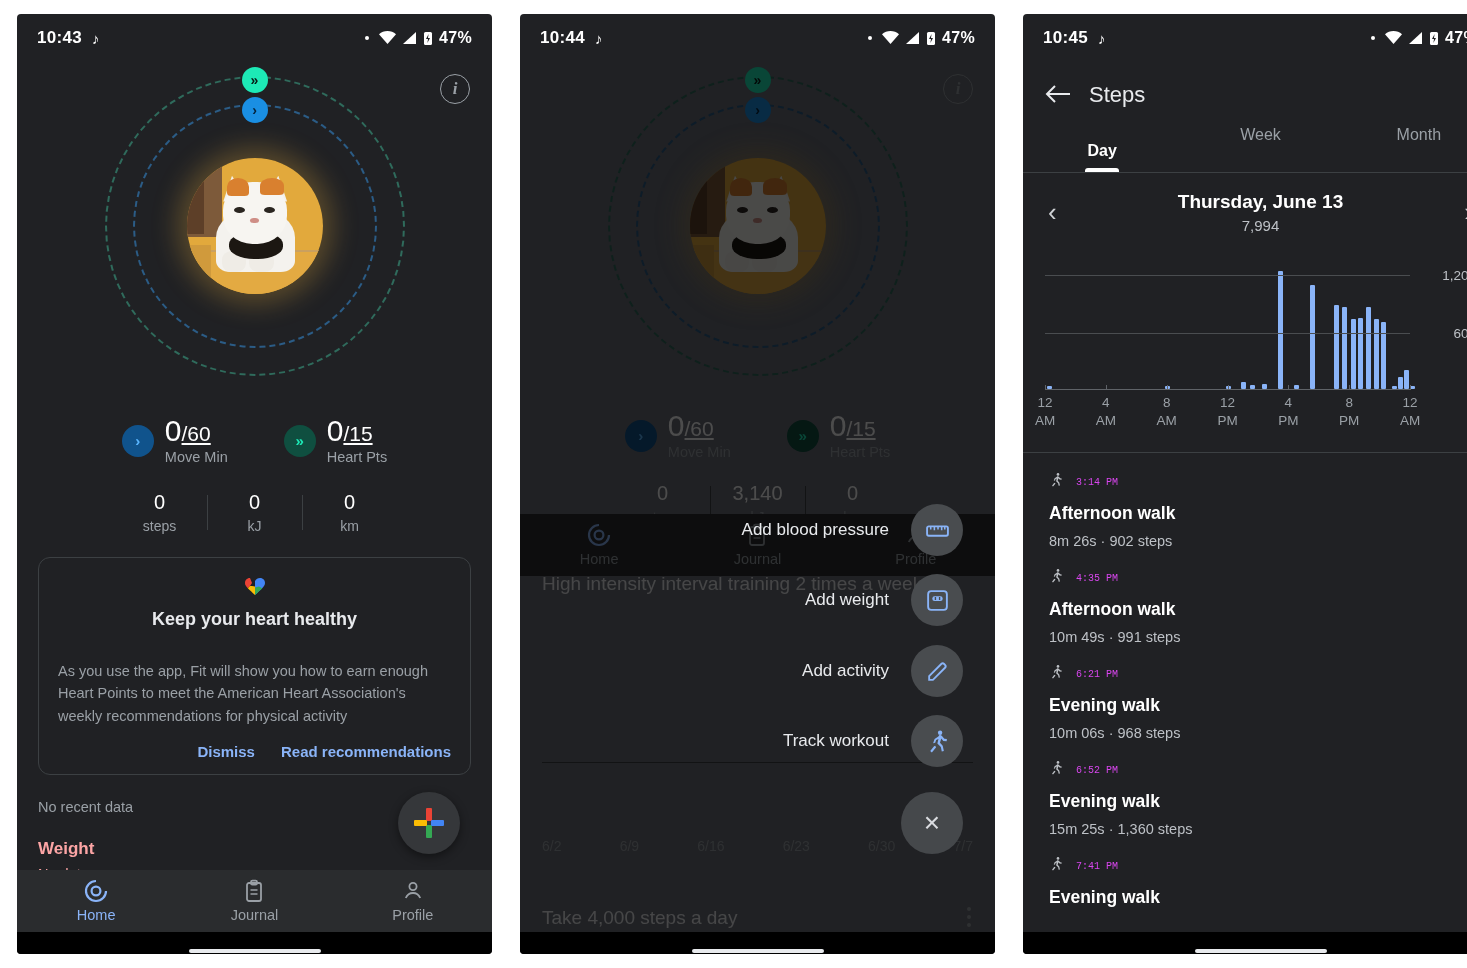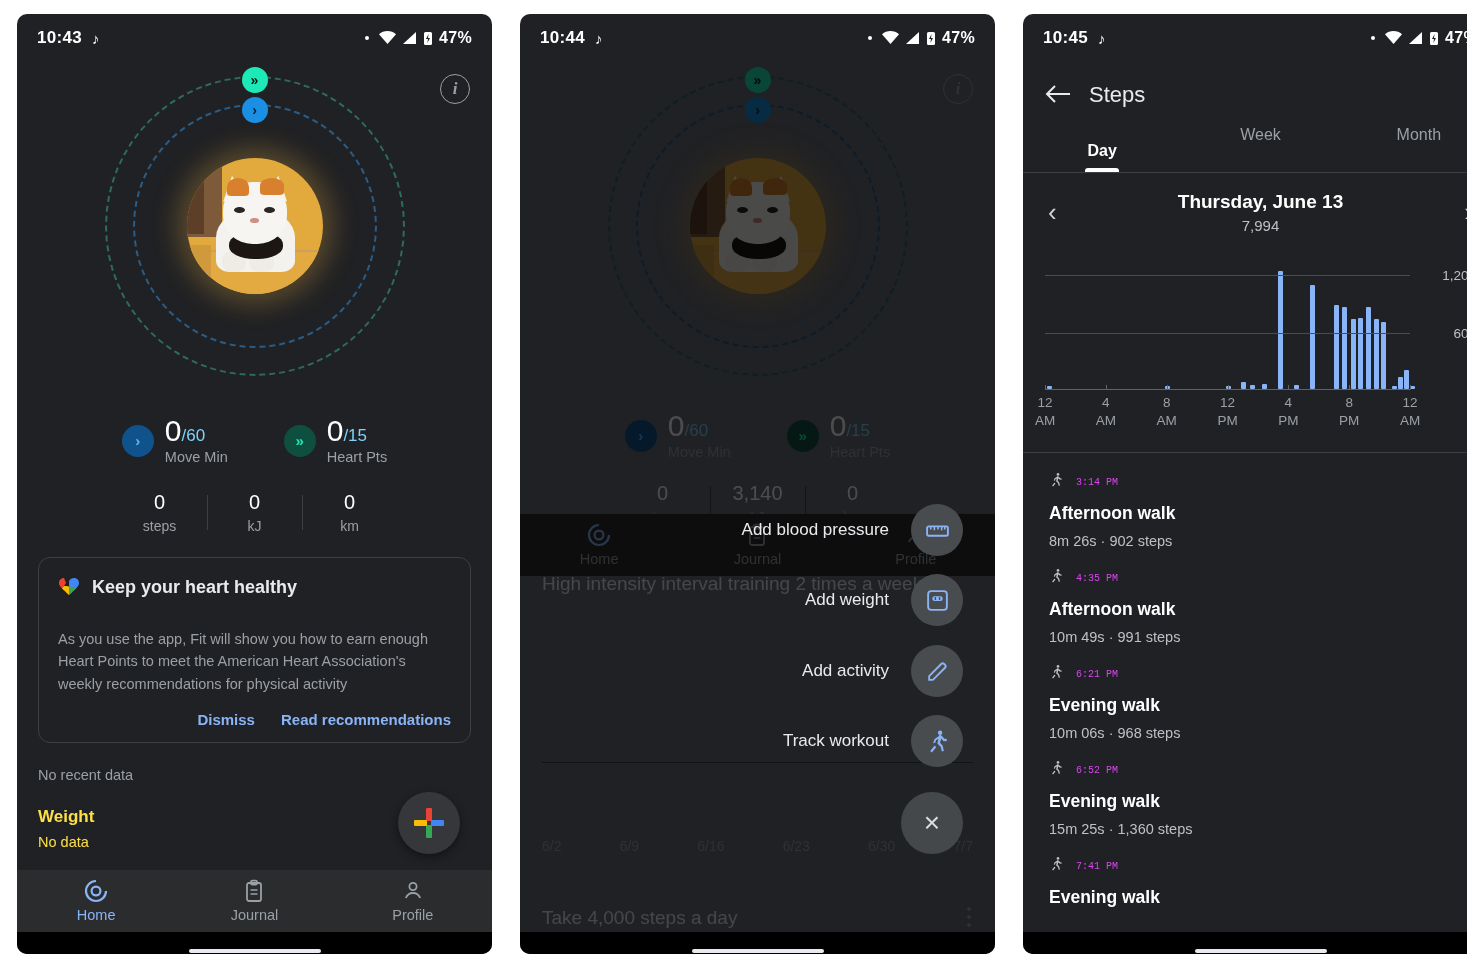--- a/index.html
+++ b/index.html
@@ -13,21 +13,21 @@
     position: relative;
     width: 1467px; height: 968px;
     display: flex;
     gap: 28px;
     padding: 14px 17px;
   }
   .phone {
     position: relative;
     width: 475px; height: 940px;
     background: #202124;
-    border-radius: 10px;
+    border-radius: 4px;
     overflow: hidden;
     flex: 0 0 475px;
     color: #e8eaed;
   }
 
   
   .statusbar {
     height: 48px;
     display: flex; align-items: center;
     padding: 0 20px;
@@ -93,45 +93,45 @@
   }
   .badge-heart { left: 50%; top: -9px; transform: translateX(-50%); width: 26px; height: 26px; background: #1de9b6; }
   .badge-move  { left: 50%; top: 21px; transform: translateX(-50%); width: 26px; height: 26px; background: #1a8fe3; color:#04233b; }
 
   .goals { display:flex; justify-content:center; gap: 56px; margin-top: -6px; }
   .goal { display:flex; align-items:center; gap: 11px; }
   .goal-ico { width: 32px; height: 32px; border-radius: 50%; display:flex; align-items:center; justify-content:center; font-size:15px; font-weight:bold; }
   .goal-ico.move { background:#10538c; color:#5ab6ff; }
   .goal-ico.heart { background:#0f4f40; color:#1de9b6; }
   .goal-num { font-size: 30px; color:#fff; line-height:1; }
-  .goal-den { font-size: 17px; color:#7dd3fc; }
+  .goal-den { font-size: 21px; color:#ffffff;text-decoration:underline; }
   .goal-lbl { font-size: 14.5px; color:#9aa0a6; margin-top:3px; }
 
   .stats { display:flex; justify-content:center; margin-top: 26px; }
   .stat { width: 94px; text-align:center; }
   .stat-v { font-size: 20px; color:#fff; }
   .stat-l { font-size: 14px; color:#9aa0a6; margin-top:4px; }
   .stat-sep { width:1px; background:#3c4043; margin: 4px 0; }
 
   .card {
     margin: 23px 21px 0 21px;
     border: 1px solid #3c4043;
     border-radius: 12px;
     padding: 19px 19px 14px 19px;
   }
-  .card-head { display:flex; align-items:flex-start; gap:12px; }
+  .card-head { display:flex; align-items:center; gap:12px;flex-direction:column; }
   .card-title { font-size: 18px; font-weight: bold; color:#e8eaed; }
   .card-body { font-size: 14.5px; line-height: 1.55; color:#9aa0a6; margin-top: 30px; }
   .card-actions { display:flex; justify-content:flex-end; gap: 26px; margin-top: 16px; }
   .link { color:#8ab4f8; font-size:15px; font-weight:bold; }
 
   .row-item { margin: 24px 21px 0 21px; }
   .row-t { font-size: 17px; font-weight:bold; color:#e8eaed; }
   .row-s { font-size: 14.5px; color:#9aa0a6; margin-top:7px; }
-  .row-dim .row-t, .row-dim .row-s { color:#fde047; }
+  .row-dim .row-t, .row-dim .row-s { color:#fca5a5; }
 
   .fab {
     position:absolute; right: 32px; bottom: 100px;
     width: 62px; height: 62px; border-radius:50%;
     background:#35373a;
     display:flex; align-items:center; justify-content:center;
     box-shadow: 0 3px 10px rgba(0,0,0,.45);
   }
   .gplus { position:relative; width:30px; height:30px; }
   .gplus i { position:absolute; display:block; border-radius:1px; }

